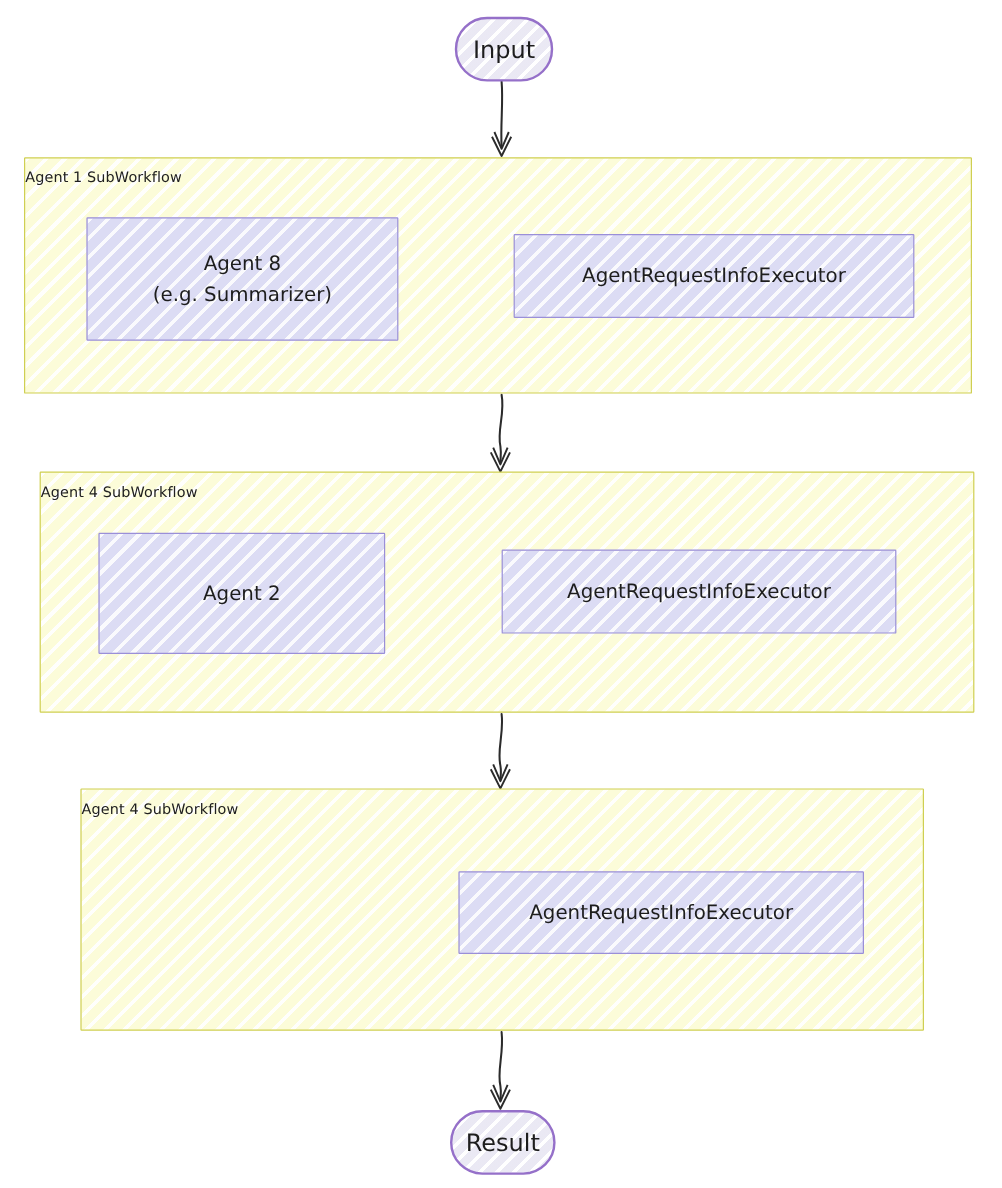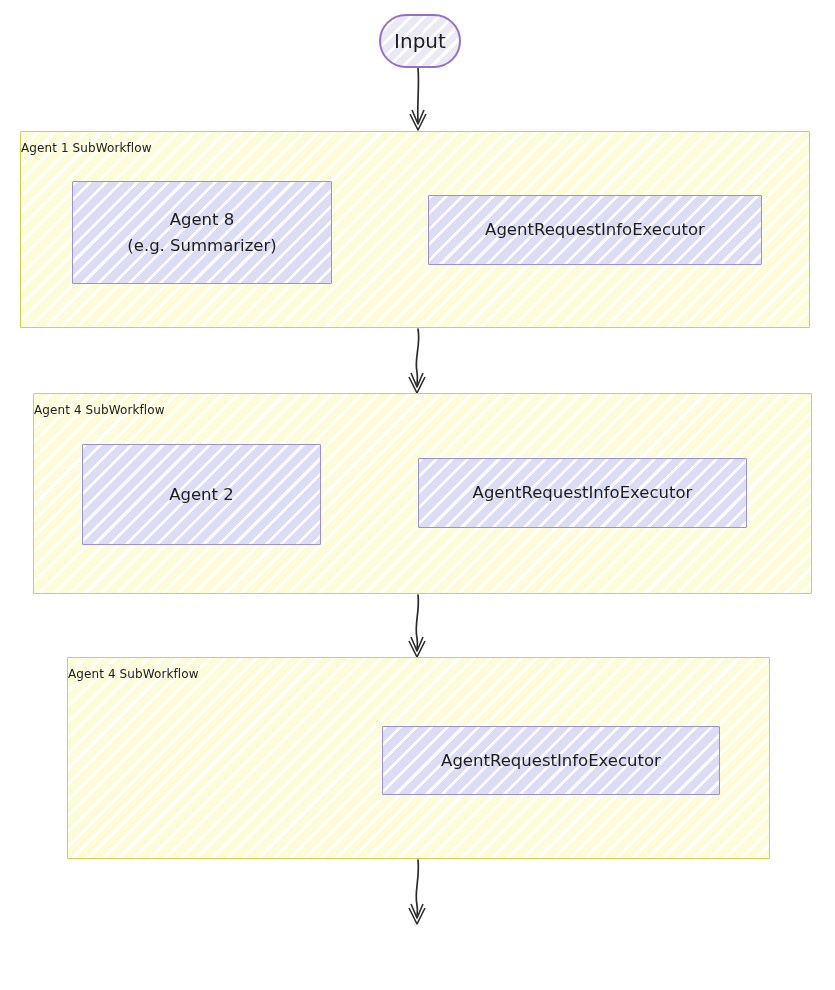--- a/index.html
+++ b/index.html
@@ -180,14 +180,17 @@
     <span class="ln">AgentRequestInfoExecutor</span>
   </div>
 
   <div class="subgraph hatch-yellow" style="left:67px;top:657px;width:703px;height:202px;">
     <div class="sg-title" style="top:9px;">Agent 4 SubWorkflow</div>
   </div>
   <div class="node hatch-lav" style="left:382px;top:726px;width:338px;height:69px;">
     <span class="ln">AgentRequestInfoExecutor</span>
   </div>
 
+  <div class="terminal hatch-white" style="left:375px;top:925px;width:88px;height:54px;">
+    <span>Result</span>
+  </div>
 
 </div>
 
 </body></html>

